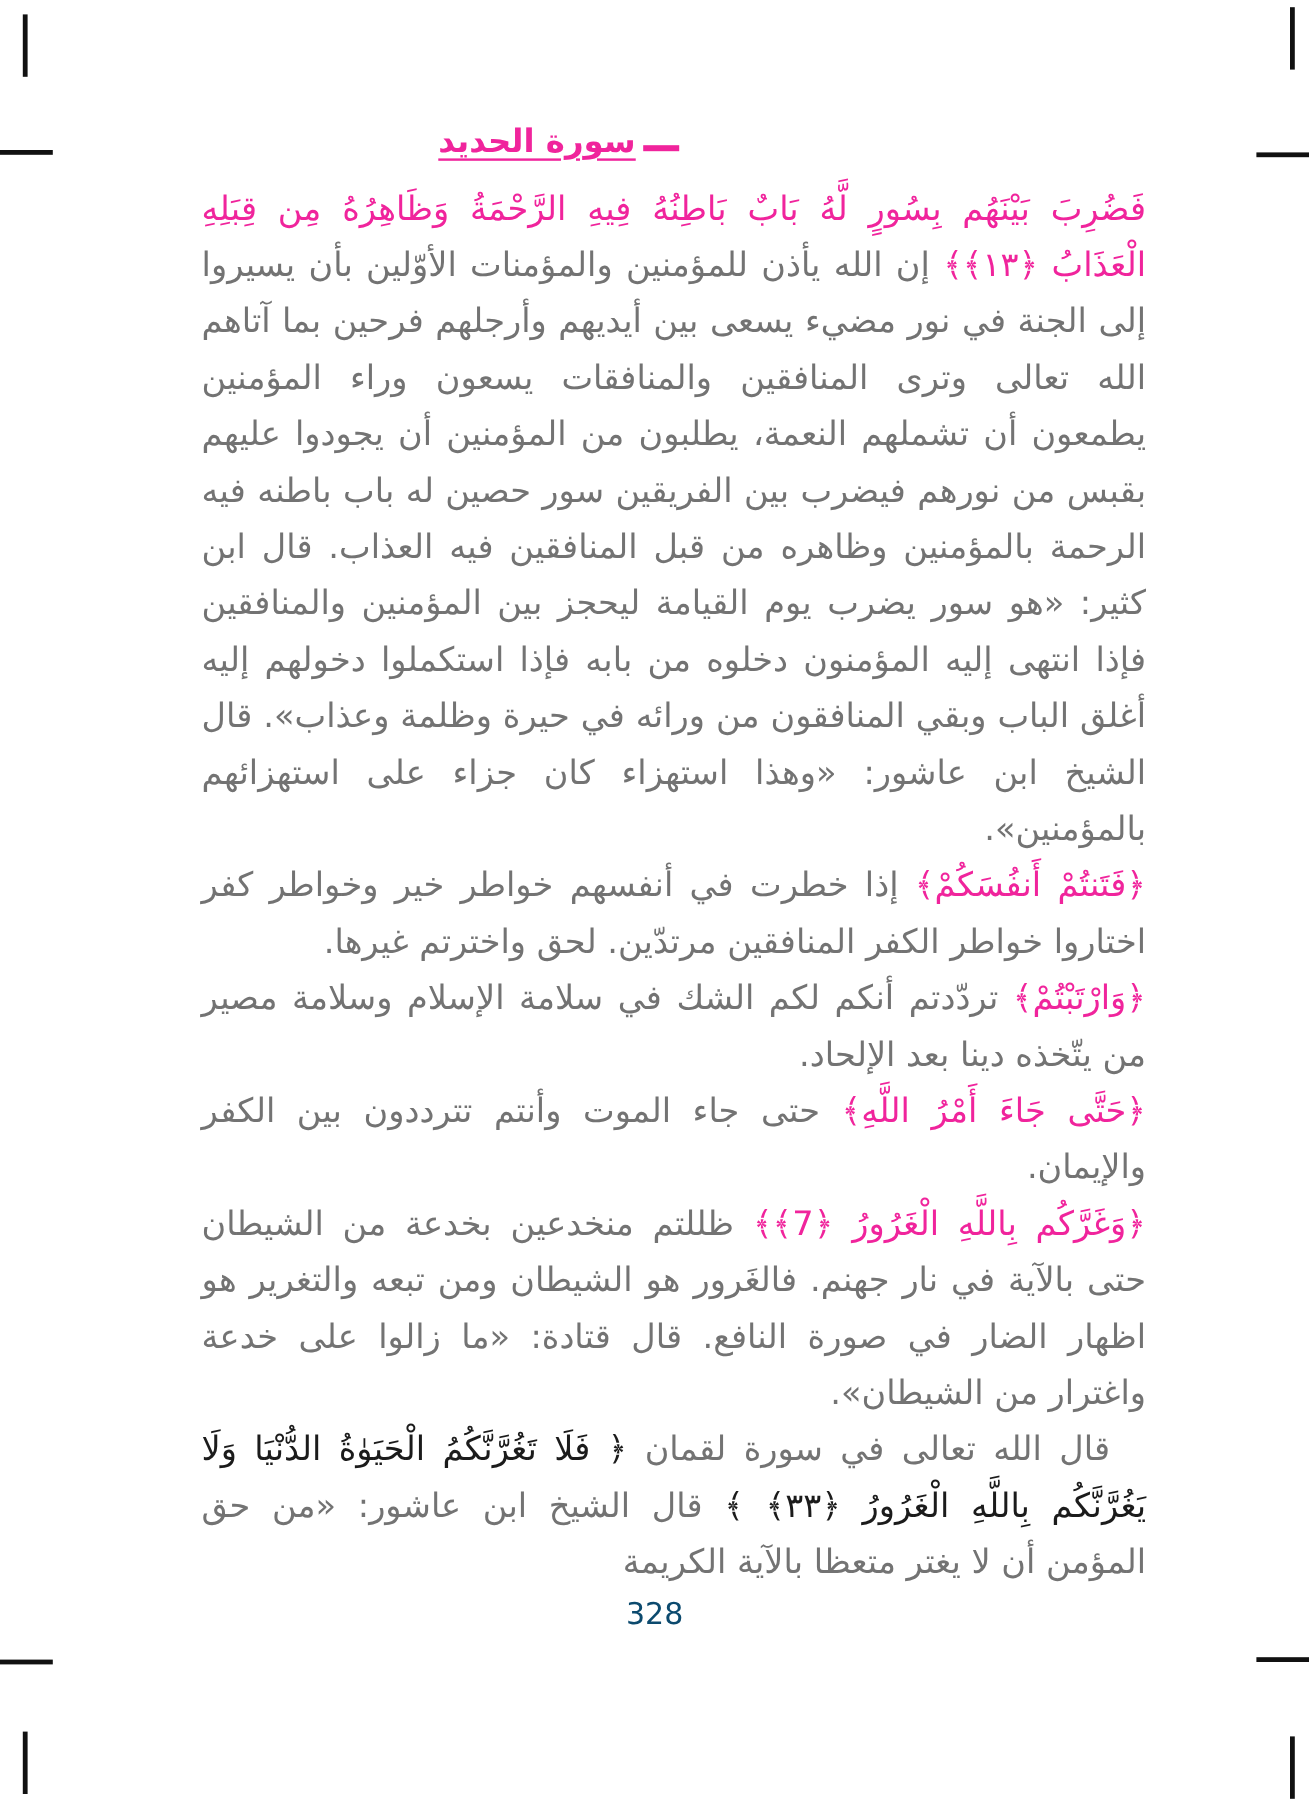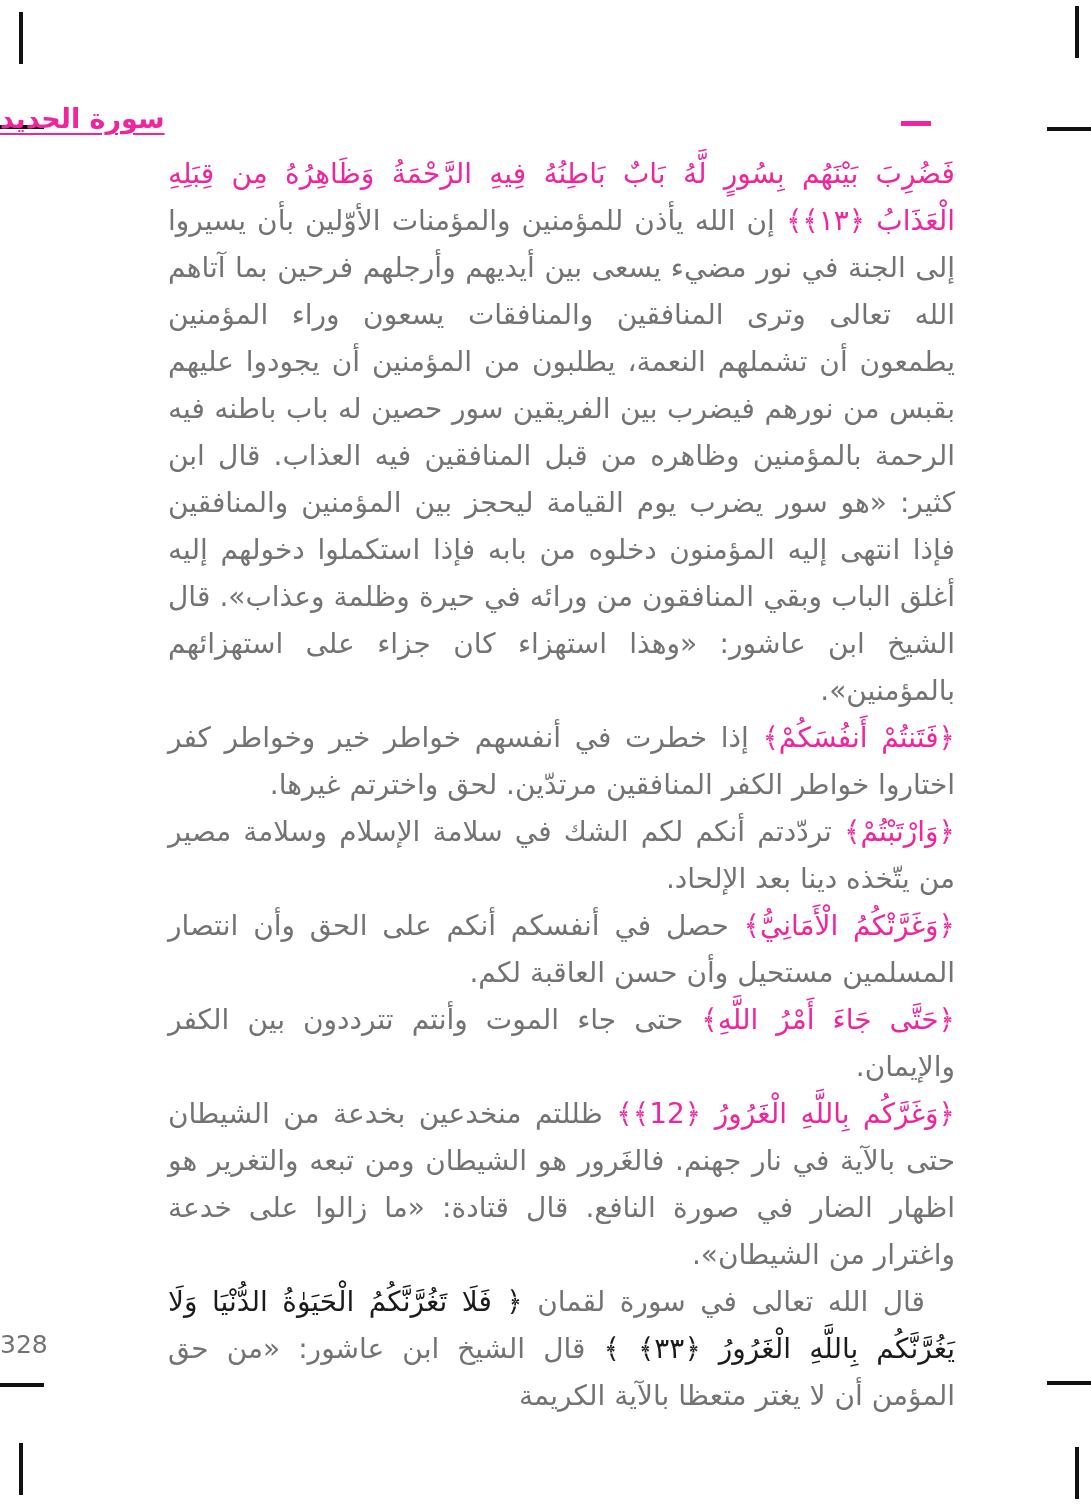--- a/index.html
+++ b/index.html
@@ -19,21 +19,21 @@
   .cm-h { width: 44px; height: 4px; }
 
   .header-row {
     position: absolute;
     top: 103px;
     right: 0;
     left: 0;
     direction: rtl;
     display: flex;
     align-items: center;
-    justify-content: space-between;
+    justify-content: center;
     padding-right: 160px;
     gap: 6px;
   }
   .header-dash {
     width: 30px;
     height: 5px;
     background: var(--pink);
     margin-top: 10px;
   }
   .header-title {
@@ -62,23 +62,23 @@
 
   .t  { color: #737373; }
   .qp { color: var(--pink); font-weight: 500; }
   .qb { color: #1b1b1b; font-weight: 500; }
 
   .page-number {
     position: absolute;
     top: 1330px;
     left: 0;
     right: 0;
-    text-align: left;
+    text-align: center;
     font-size: 25px;
-    color: #737373;
+    color: #0c4a6e;
   }
 </style>
 </head>
 <body>
 
 <div class="page">
 
   <div class="crop-mark cm-v" style="top:12px; left:19px;"></div>
   <div class="crop-mark cm-h" style="top:125px; left:0;"></div>
   <div class="crop-mark cm-v" style="top:6px; right:12px;"></div>
@@ -95,25 +95,24 @@
 
   <div class="body-col">
 
     <p class="para"><span class="qp">فَضُرِبَ بَيْنَهُم بِسُورٍ لَّهُ بَابٌ بَاطِنُهُ فِيهِ الرَّحْمَةُ وَظَاهِرُهُ مِن قِبَلِهِ الْعَذَابُ ﴿١٣﴾﴾ </span><span class="t">إن الله يأذن للمؤمنين والمؤمنات الأوّلين بأن يسيروا إلى الجنة في نور مضيء يسعى بين أيديهم وأرجلهم فرحين بما آتاهم الله تعالى وترى المنافقين والمنافقات يسعون وراء المؤمنين يطمعون أن تشملهم النعمة، يطلبون من المؤمنين أن يجودوا عليهم بقبس من نورهم فيضرب بين الفريقين سور حصين له باب باطنه فيه الرحمة بالمؤمنين وظاهره من قبل المنافقين فيه العذاب. قال ابن كثير: «هو سور يضرب يوم القيامة ليحجز بين المؤمنين والمنافقين فإذا انتهى إليه المؤمنون دخلوه من بابه فإذا استكملوا دخولهم إليه أغلق الباب وبقي المنافقون من ورائه في حيرة وظلمة وعذاب». قال الشيخ ابن عاشور: «وهذا استهزاء كان جزاء على استهزائهم بالمؤمنين».</span></p>
 
 
     <p class="para"><span class="qp">﴿فَتَنتُمْ أَنفُسَكُمْ﴾ </span><span class="t">إذا خطرت في أنفسهم خواطر خير وخواطر كفر اختاروا خواطر الكفر المنافقين مرتدّين. لحق واخترتم غيرها.</span></p>
 
     <p class="para"><span class="qp">﴿وَارْتَبْتُمْ﴾ </span><span class="t">تردّدتم أنكم لكم الشك في سلامة الإسلام وسلامة مصير من يتّخذه دينا بعد الإلحاد.</span></p>
 
-    <p class="para"><span class="qp">﴿وَغَرَّتْكُمُ الْأَمَانِيُّ﴾ </span><span class="t">حصل في أنفسكم أنكم على الحق وأن انتصار المسلمين مستحيل وأن حسن العاقبة لكم.</span></p>
 
     <p class="para"><span class="qp">﴿حَتَّى جَاءَ أَمْرُ اللَّهِ﴾ </span><span class="t">حتى جاء الموت وأنتم تترددون بين الكفر والإيمان.</span></p>
 
-    <p class="para"><span class="qp">﴿وَغَرَّكُم بِاللَّهِ الْغَرُورُ ﴿12﴾﴾ </span><span class="t">ظللتم منخدعين بخدعة من الشيطان حتى بالآية في نار جهنم. فالغَرور هو الشيطان ومن تبعه والتغرير هو اظهار الضار في صورة النافع. قال قتادة: «ما زالوا على خدعة واغترار من الشيطان».</span></p>
+    <p class="para"><span class="qp">﴿وَغَرَّكُم بِاللَّهِ الْغَرُورُ ﴿7﴾﴾ </span><span class="t">ظللتم منخدعين بخدعة من الشيطان حتى بالآية في نار جهنم. فالغَرور هو الشيطان ومن تبعه والتغرير هو اظهار الضار في صورة النافع. قال قتادة: «ما زالوا على خدعة واغترار من الشيطان».</span></p>
 
     <p class="para indent"><span class="t">قال الله تعالى في سورة لقمان </span><span class="qb">﴿ فَلَا تَغُرَّنَّكُمُ الْحَيَوٰةُ الدُّنْيَا وَلَا يَغُرَّنَّكُم بِاللَّهِ الْغَرُورُ ﴿٣٣﴾ ﴾</span><span class="t"> قال الشيخ ابن عاشور: «من حق المؤمن أن لا يغتر متعظا بالآية الكريمة </span></p>
 
   </div>
 
   <div class="page-number">328</div>
 
 </div>
 
 </body></html>

